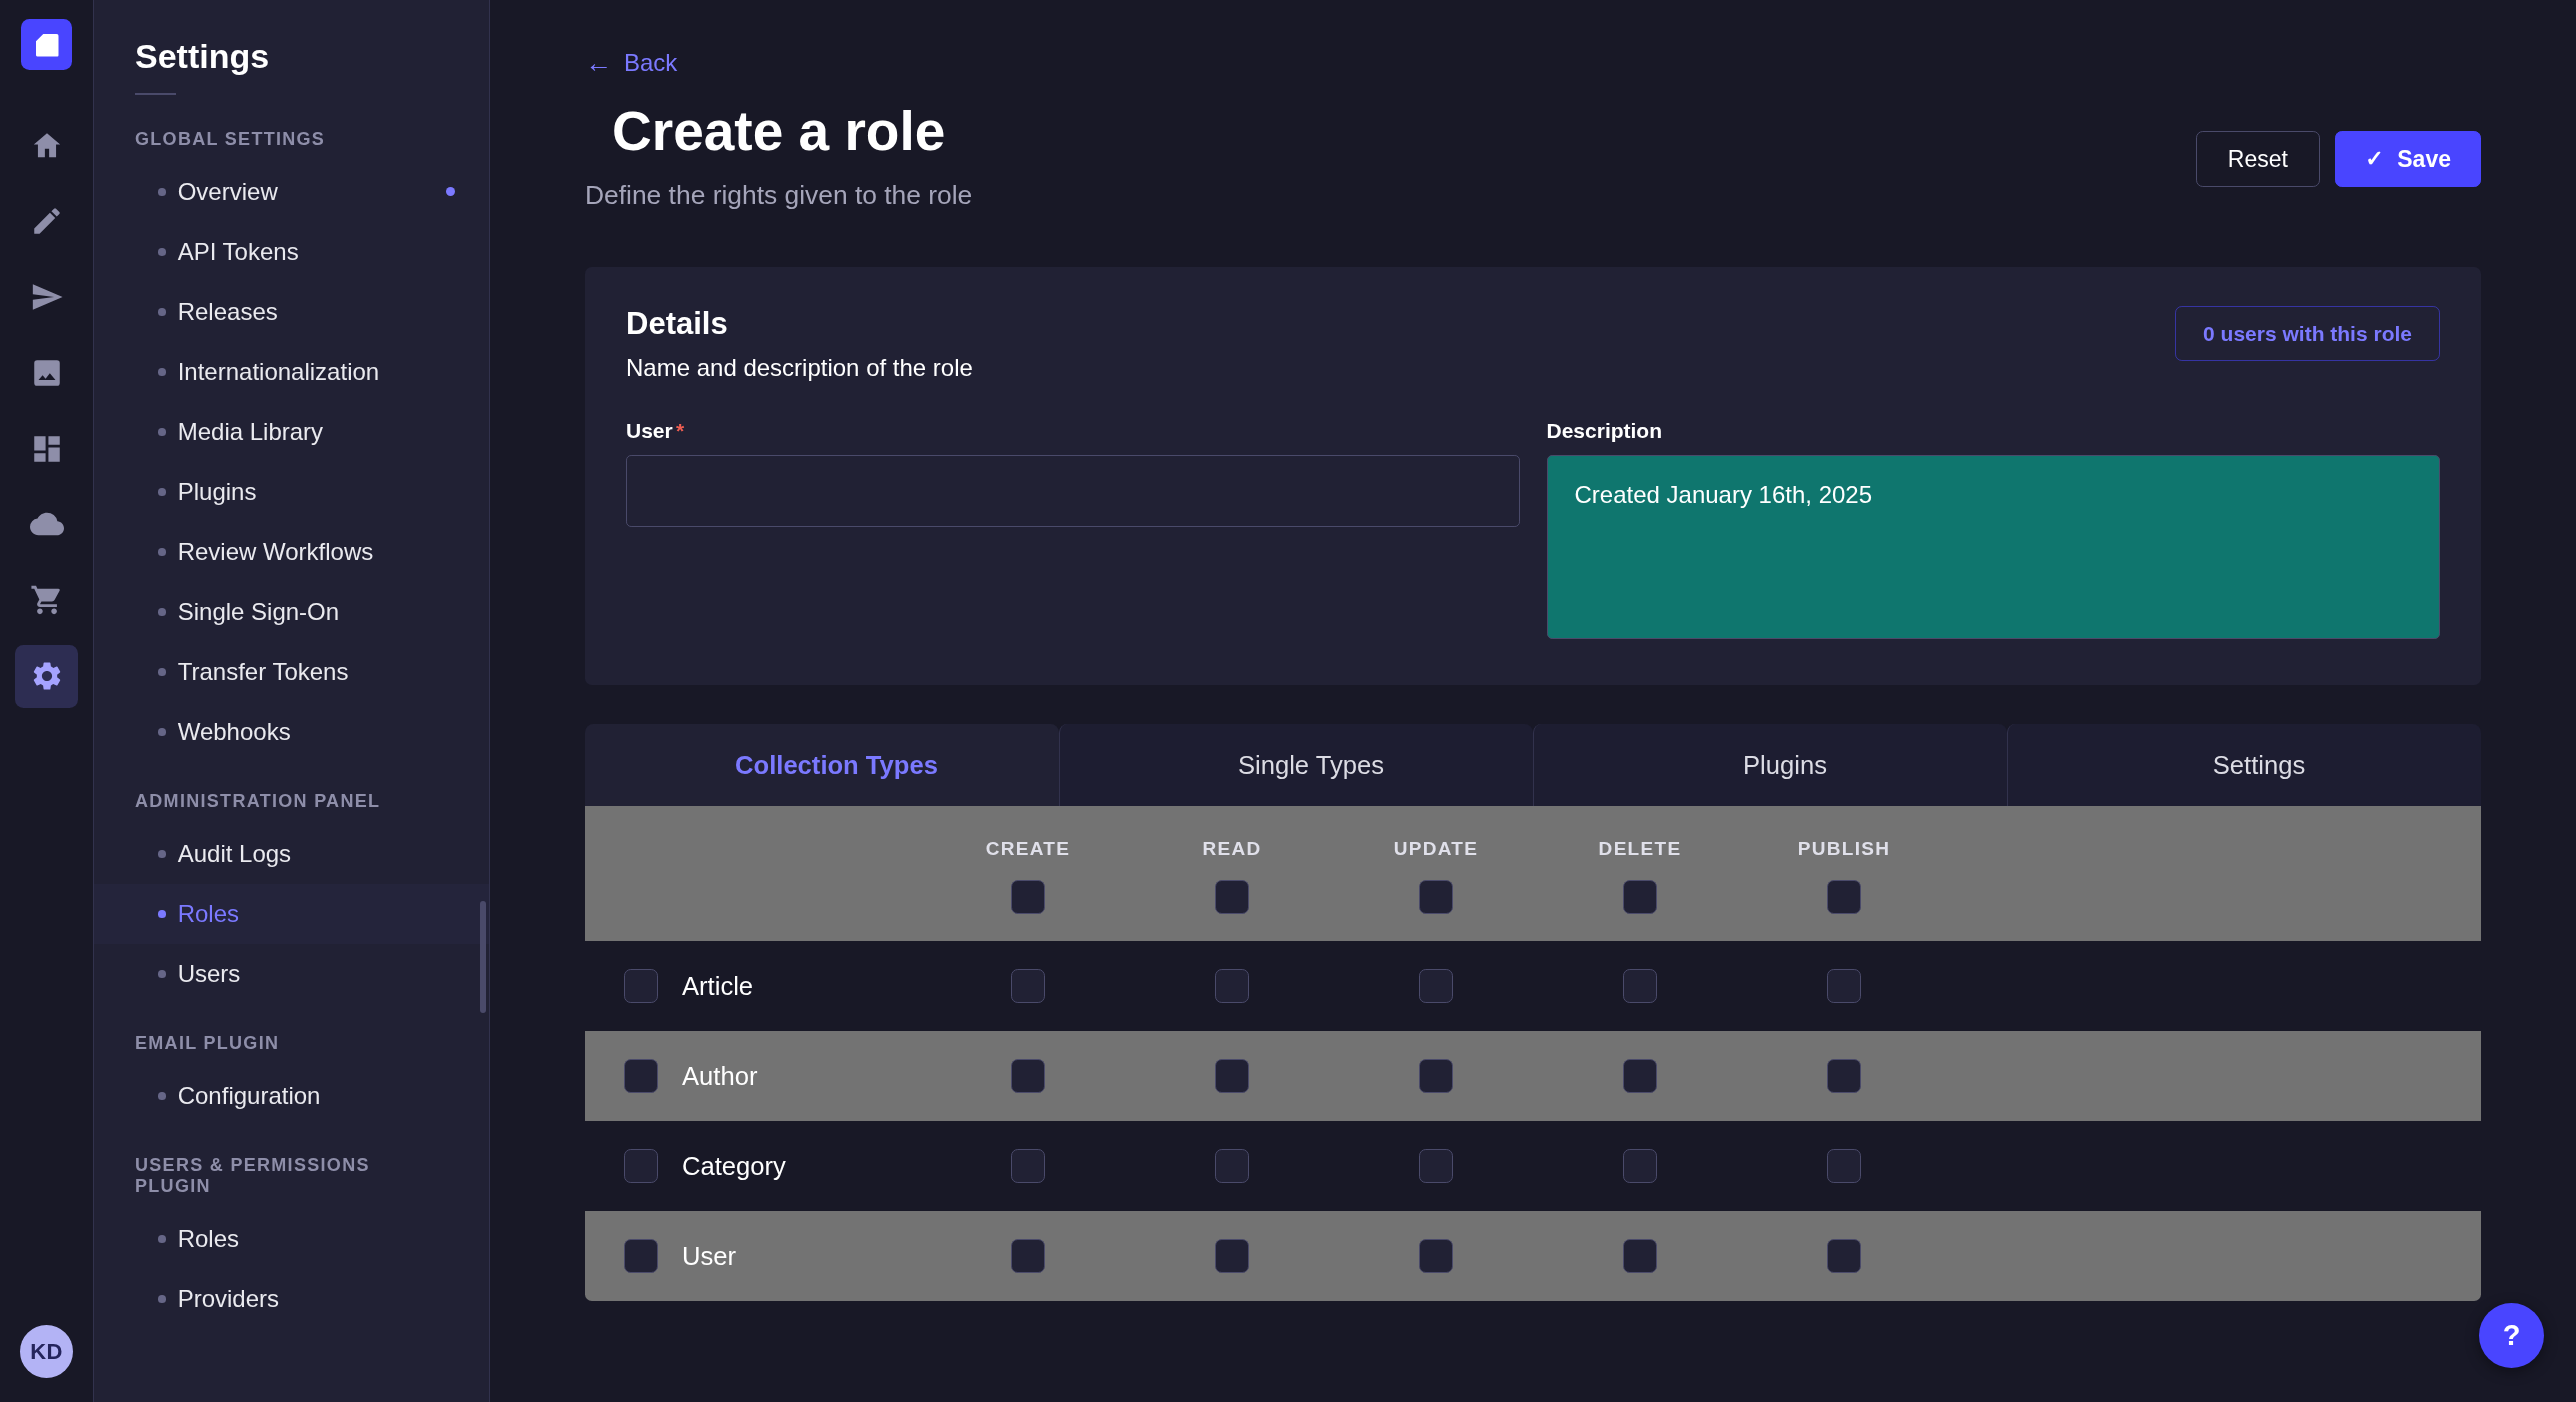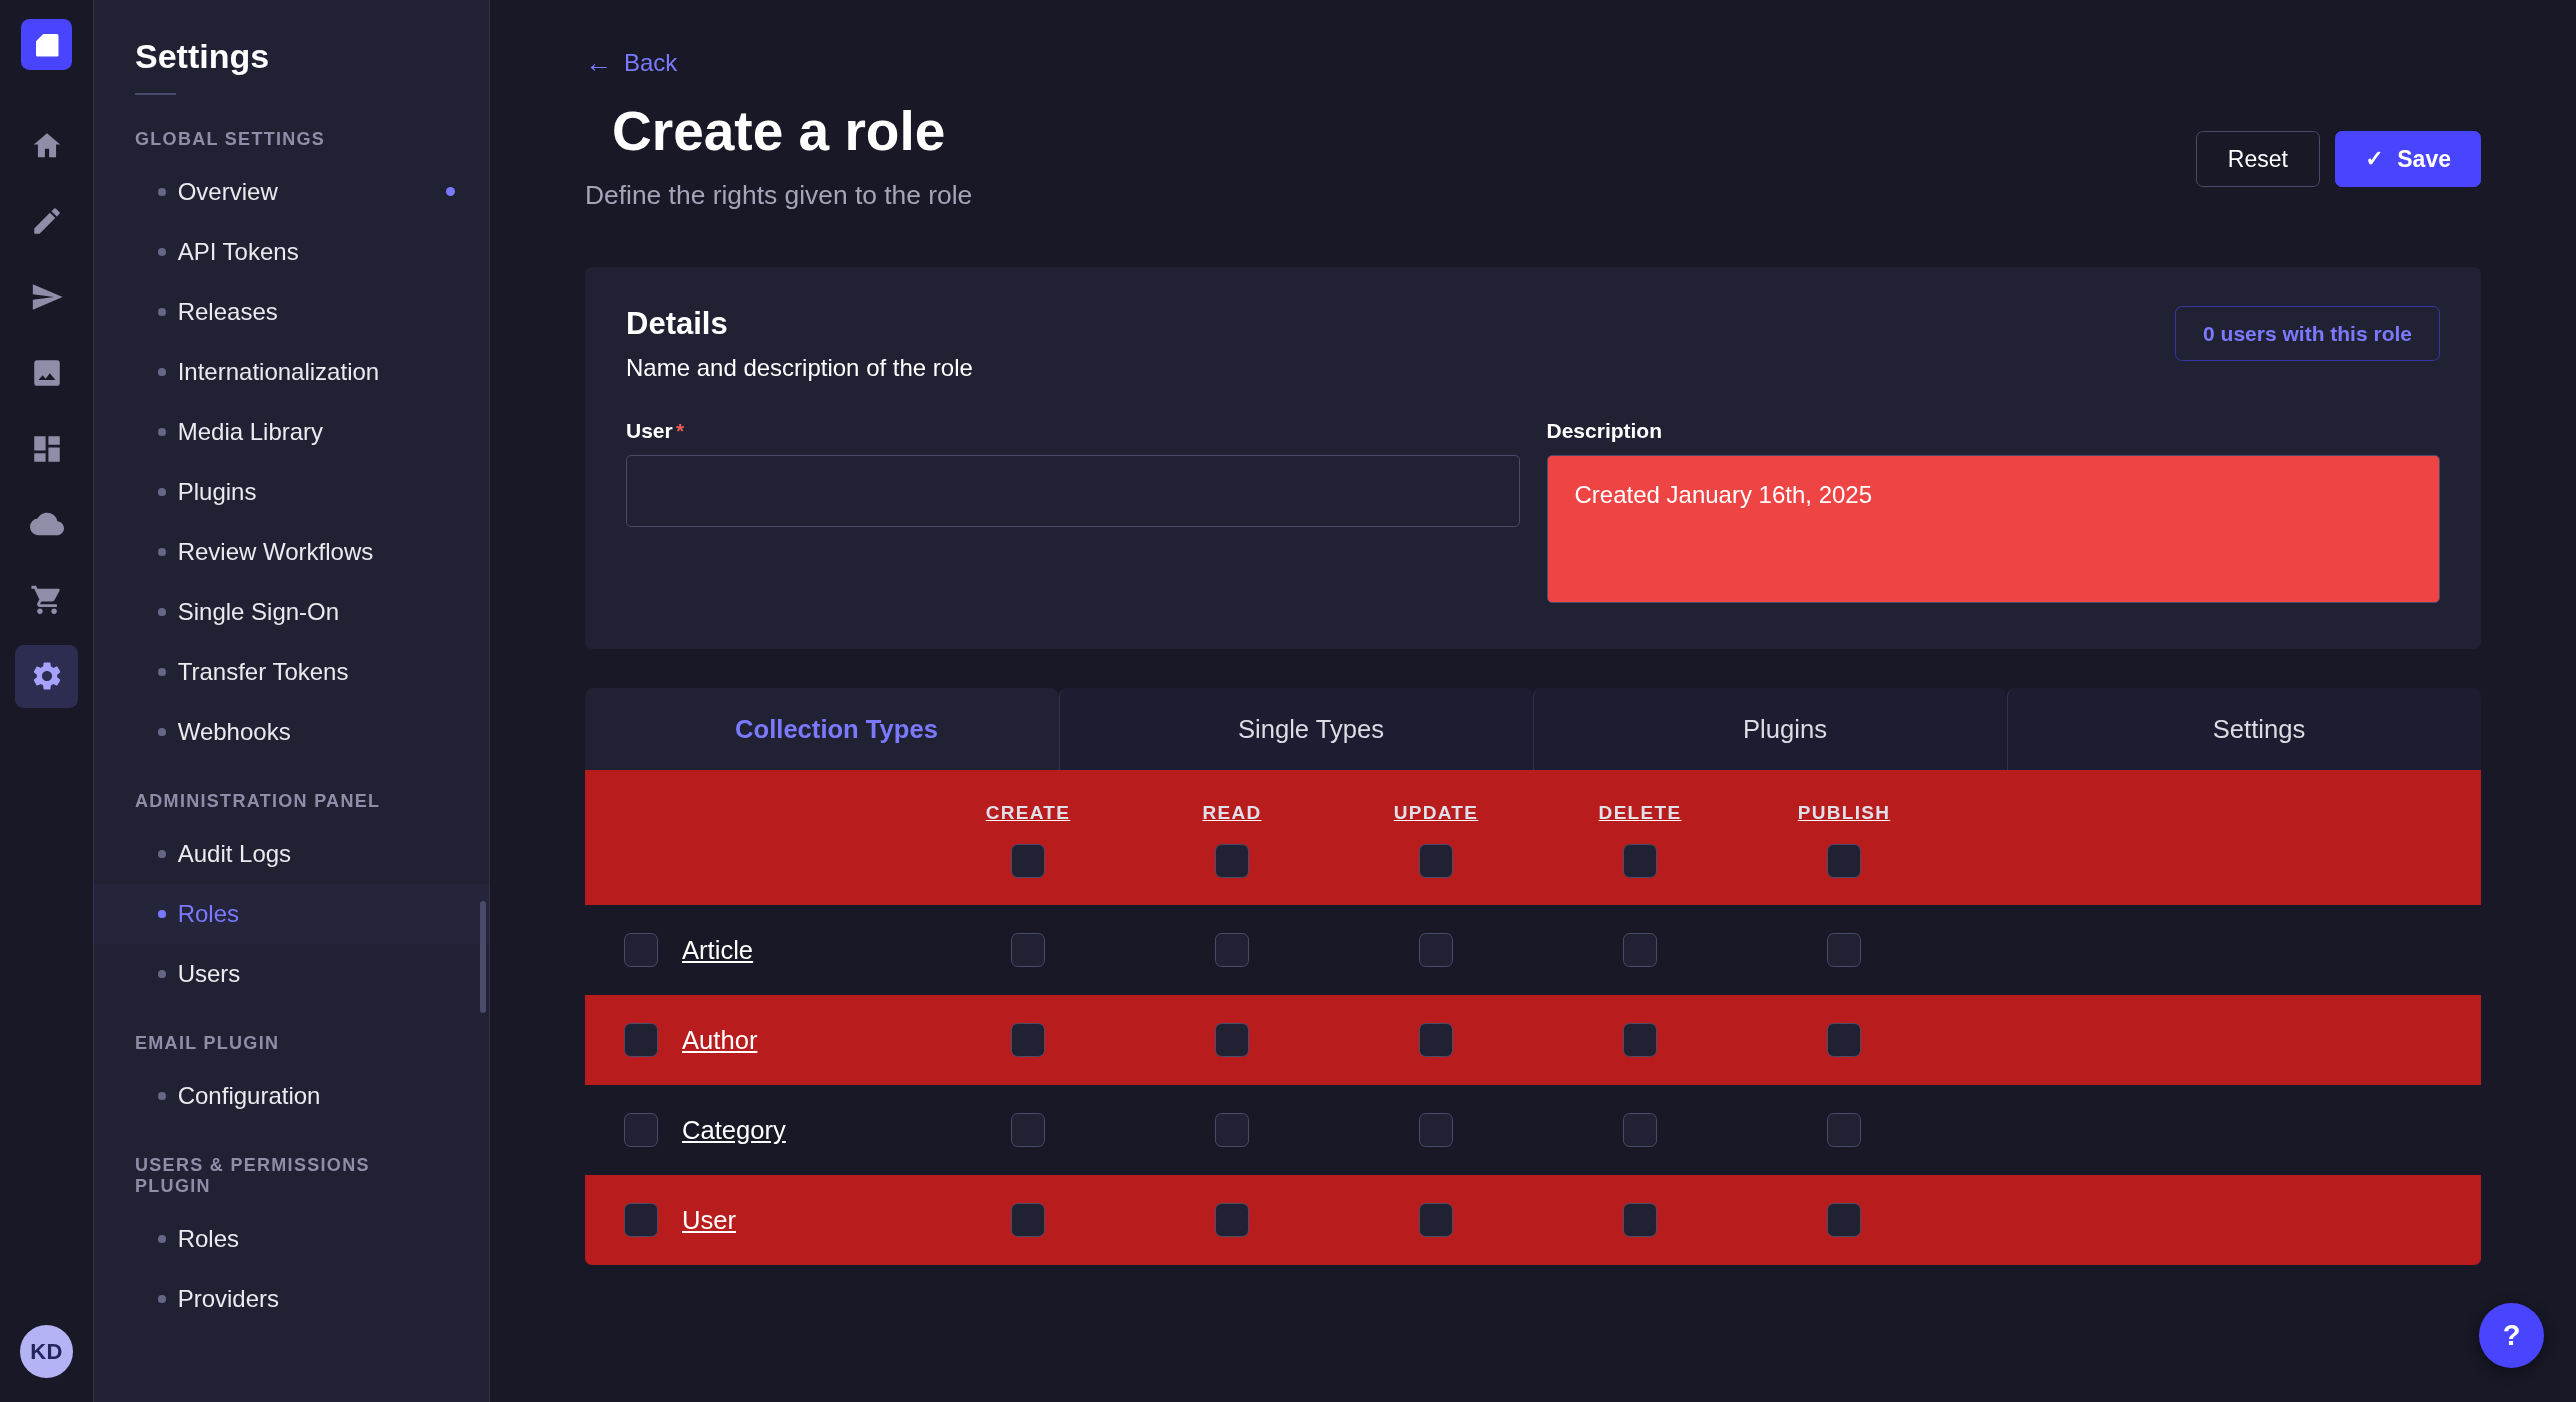--- a/index.html
+++ b/index.html
@@ -44,29 +44,29 @@
   
   .card { background:#212134; border-radius:6.8px; margin-top:56px; padding:39px 41px 43px; }
   .details-head { display:flex; justify-content:space-between; align-items:flex-start; }
   .details-title { font-size:31px; font-weight:700; color:#fff; }
   .details-sub { font-size:24px; color:#ffffff; margin-top:12px; }
   .btn-users { background:transparent; border:0.9px solid rgba(73,69,255,0.55); color:#7b79ff; font-weight:700; font-size:21px; padding:0 27px; height:55px; border-radius:6.8px; font-family:inherit; cursor:pointer; }
   .form-grid { display:grid; grid-template-columns:1fr 1fr; column-gap:27px; margin-top:37px; align-items:start; }
   .field-label { font-size:21px; font-weight:600; color:#fff; margin-bottom:12px; display:block; }
   .req { color:#ee5e52; margin-left:3.4px; }
   .text-input { width:100%; height:72px; background:#212134; border:0.9px solid #4a4a6a; border-radius:5.1px; color:#fff; font-size:24px; padding:0 25.6px; font-family:inherit; outline:none; }
-  .textarea { width:100%; height:148px; background:#ef4444; border:0.9px solid #4a4a6a; border-radius:5.1px; color:#fff; font-size:24px; padding:22px 27px; font-family:inherit; resize:none; outline:none; line-height:1.4; }
+  .textarea { width:100%; height:184px; background:#0f766e; border:0.9px solid #4a4a6a; border-radius:5.1px; color:#fff; font-size:24px; padding:22px 27px; font-family:inherit; resize:none; outline:none; line-height:1.4; }
 
   
   .perm { margin-top:39px; }
   .tabs { display:grid; grid-template-columns:repeat(4,1fr); height:82px; }
   .tab { background:#1d1d31; border:none; border-radius:8.5px 8.5px 0 0; color:#dcdce4; font-size:25.6px; font-family:inherit; cursor:pointer;padding-left:29px; }
   .tab + .tab { border-left:0.9px solid #32324d; }
   .tab.active { background:#212134; color:#7b79ff; font-weight:600; border-left:none; }
-  .perm-body { background:#b91c1c; border-radius:0 0 6.8px 6.8px; overflow:hidden;text-decoration:underline; }
+  .perm-body { background:#737373; border-radius:0 0 6.8px 6.8px; overflow:hidden; }
   .perm-header { display:grid; grid-template-columns:341px repeat(5,204px) 1fr; row-gap:20.4px; padding:32px 0 27px; align-items:center; }
   .col-label { text-align:center; font-size:19px; font-weight:700; letter-spacing:1.3px; color:#e0e0ea; }
   .cb-cell { display:flex; justify-content:center; }
   .perm-row { display:grid; grid-template-columns:341px repeat(5,204px) 1fr; height:90px; align-items:center; }
   .perm-row.striped { background:#181826; }
   .row-name { display:flex; align-items:center; gap:24px; padding-left:39px; }
   .row-label { font-size:25.6px; color:#fff; }
   .checkbox { display:inline-block; width:34px; height:34px; border:1.7px solid #4a4a6a; border-radius:6.8px; background:#212134; cursor:pointer; flex:none; }
 
   

